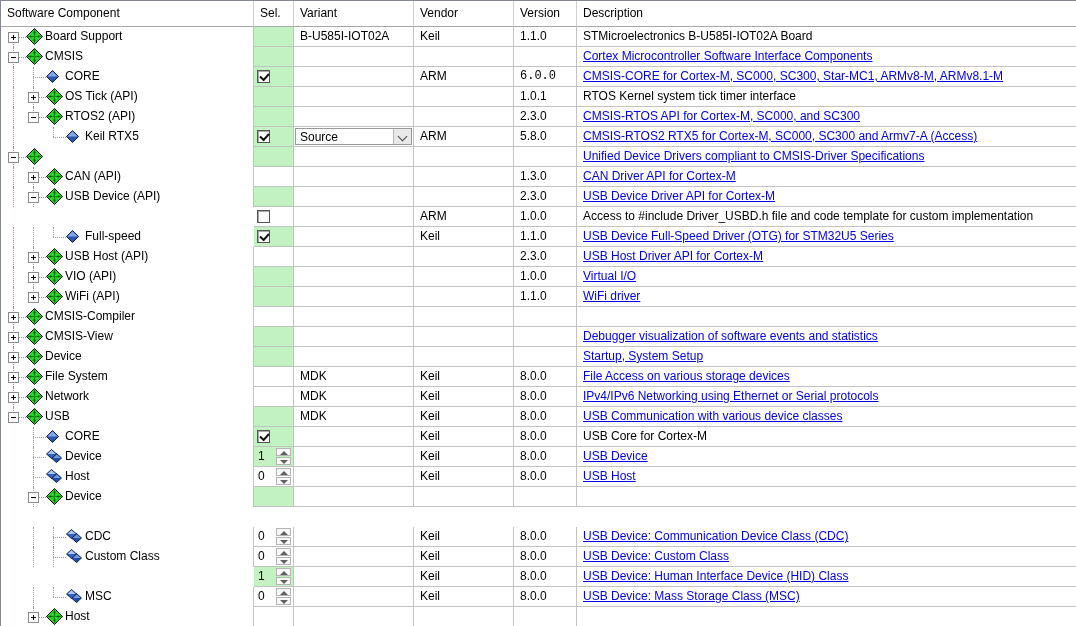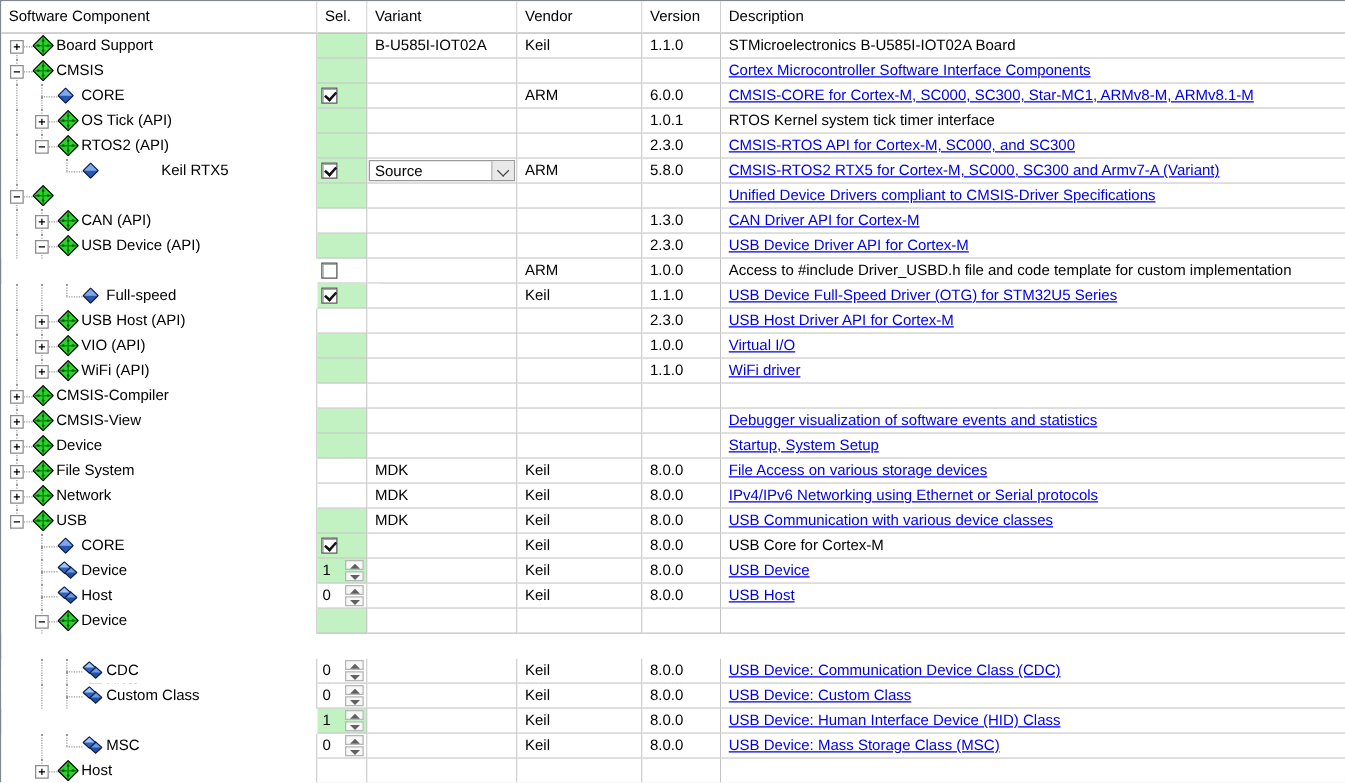--- a/index.html
+++ b/index.html
@@ -138,21 +138,21 @@
           </svg></div>
         <span class="treelabel" style="left: 64px;">CORE</span>
       </div>
       <div class="cell sel green" style="left: 253px; width: 40px;">
         <div class="checkbox">
           <div class="mark"></div>
         </div>
       </div>
       <div class="cell pad" style="left: 293px; width: 120px;"></div>
       <div class="cell pad" style="left: 413px; width: 100px;">ARM</div>
-      <div class="cell pad" style="left: 513px; width: 63px;">6.0.0</div>
+      <div class="cell pad" style="left: 513px; width: 63px; font-family: Liberation Mono, monospace;">6.0.0</div>
       <div class="cell pad" style="left: 576px; width: 500px;"><span class="link">CMSIS-CORE for Cortex-M, SC000, SC300, Star-MC1, ARMv8-M, ARMv8.1-M</span></div>
     </div>
     <div class="row" style="top: 86px;">
       <div class="cell tree" style="left: 0px; width: 253px;">
         <div class="guide-v" style="left: 12px; top: 0px; height: 20px;"></div>
         <div class="guide-v" style="left: 32px; top: 0px; height: 10px;"></div>
         <div class="guide-v" style="left: 32px; top: 10px; height: 10px;"></div>
         <div class="guide-h" style="left: 32px; top: 10px; width: 13px;"></div>
         <div class="expander" style="left: 27px;">
           <div class="h"></div>
@@ -200,37 +200,37 @@
     </div>
     <div class="row" style="top: 126px;">
       <div class="cell tree" style="left: 0px; width: 253px;">
         <div class="guide-v" style="left: 12px; top: 0px; height: 20px;"></div>
         <div class="guide-v" style="left: 52px; top: 0px; height: 10px;"></div>
         <div class="guide-h" style="left: 52px; top: 10px; width: 13px;"></div>
         <div class="icon" style="left: 65px; top: 3px;"><svg width="13" height="13" viewBox="0 0 13 13">
             <polygon points="6.5,0.5 12.5,6.5 6.5,12.5 0.5,6.5" fill="#2a56b0" stroke="#101f45" stroke-width="1"></polygon>
             <polygon points="6.5,1.2 11.8,6.5 1.2,6.5" fill="#7fa8e8"></polygon>
           </svg></div>
-        <span class="treelabel" style="left: 84px; margin-left: 44px;">Keil RTX5</span>
+        <span class="treelabel" style="left: 84px;">Keil RTX5</span>
       </div>
       <div class="cell sel green" style="left: 253px; width: 40px;">
         <div class="checkbox">
           <div class="mark"></div>
         </div>
       </div>
       <div class="cell" style="left: 293px; width: 120px;">
         <div class="combo">
           <span class="txt">Source</span>
           <div class="btn"></div>
           <div class="chv"></div>
         </div>
       </div>
       <div class="cell pad" style="left: 413px; width: 100px;">ARM</div>
       <div class="cell pad" style="left: 513px; width: 63px;">5.8.0</div>
-      <div class="cell pad" style="left: 576px; width: 500px;"><span class="link">CMSIS-RTOS2 RTX5 for Cortex-M, SC000, SC300 and Armv7-A (Variant)</span></div>
+      <div class="cell pad" style="left: 576px; width: 500px;"><span class="link">CMSIS-RTOS2 RTX5 for Cortex-M, SC000, SC300 and Armv7-A (Access)</span></div>
     </div>
     <div class="row" style="top: 146px;">
       <div class="cell tree" style="left: 0px; width: 253px;">
         <div class="guide-v" style="left: 12px; top: 0px; height: 10px;"></div>
         <div class="guide-v" style="left: 12px; top: 10px; height: 10px;"></div>
         <div class="guide-h" style="left: 12px; top: 10px; width: 13px;"></div>
         <div class="expander" style="left: 7px;">
           <div class="h"></div>
         </div>
         <div class="icon" style="left: 25px; top: 1px;"><svg width="17" height="17" viewBox="0 0 17 17">

